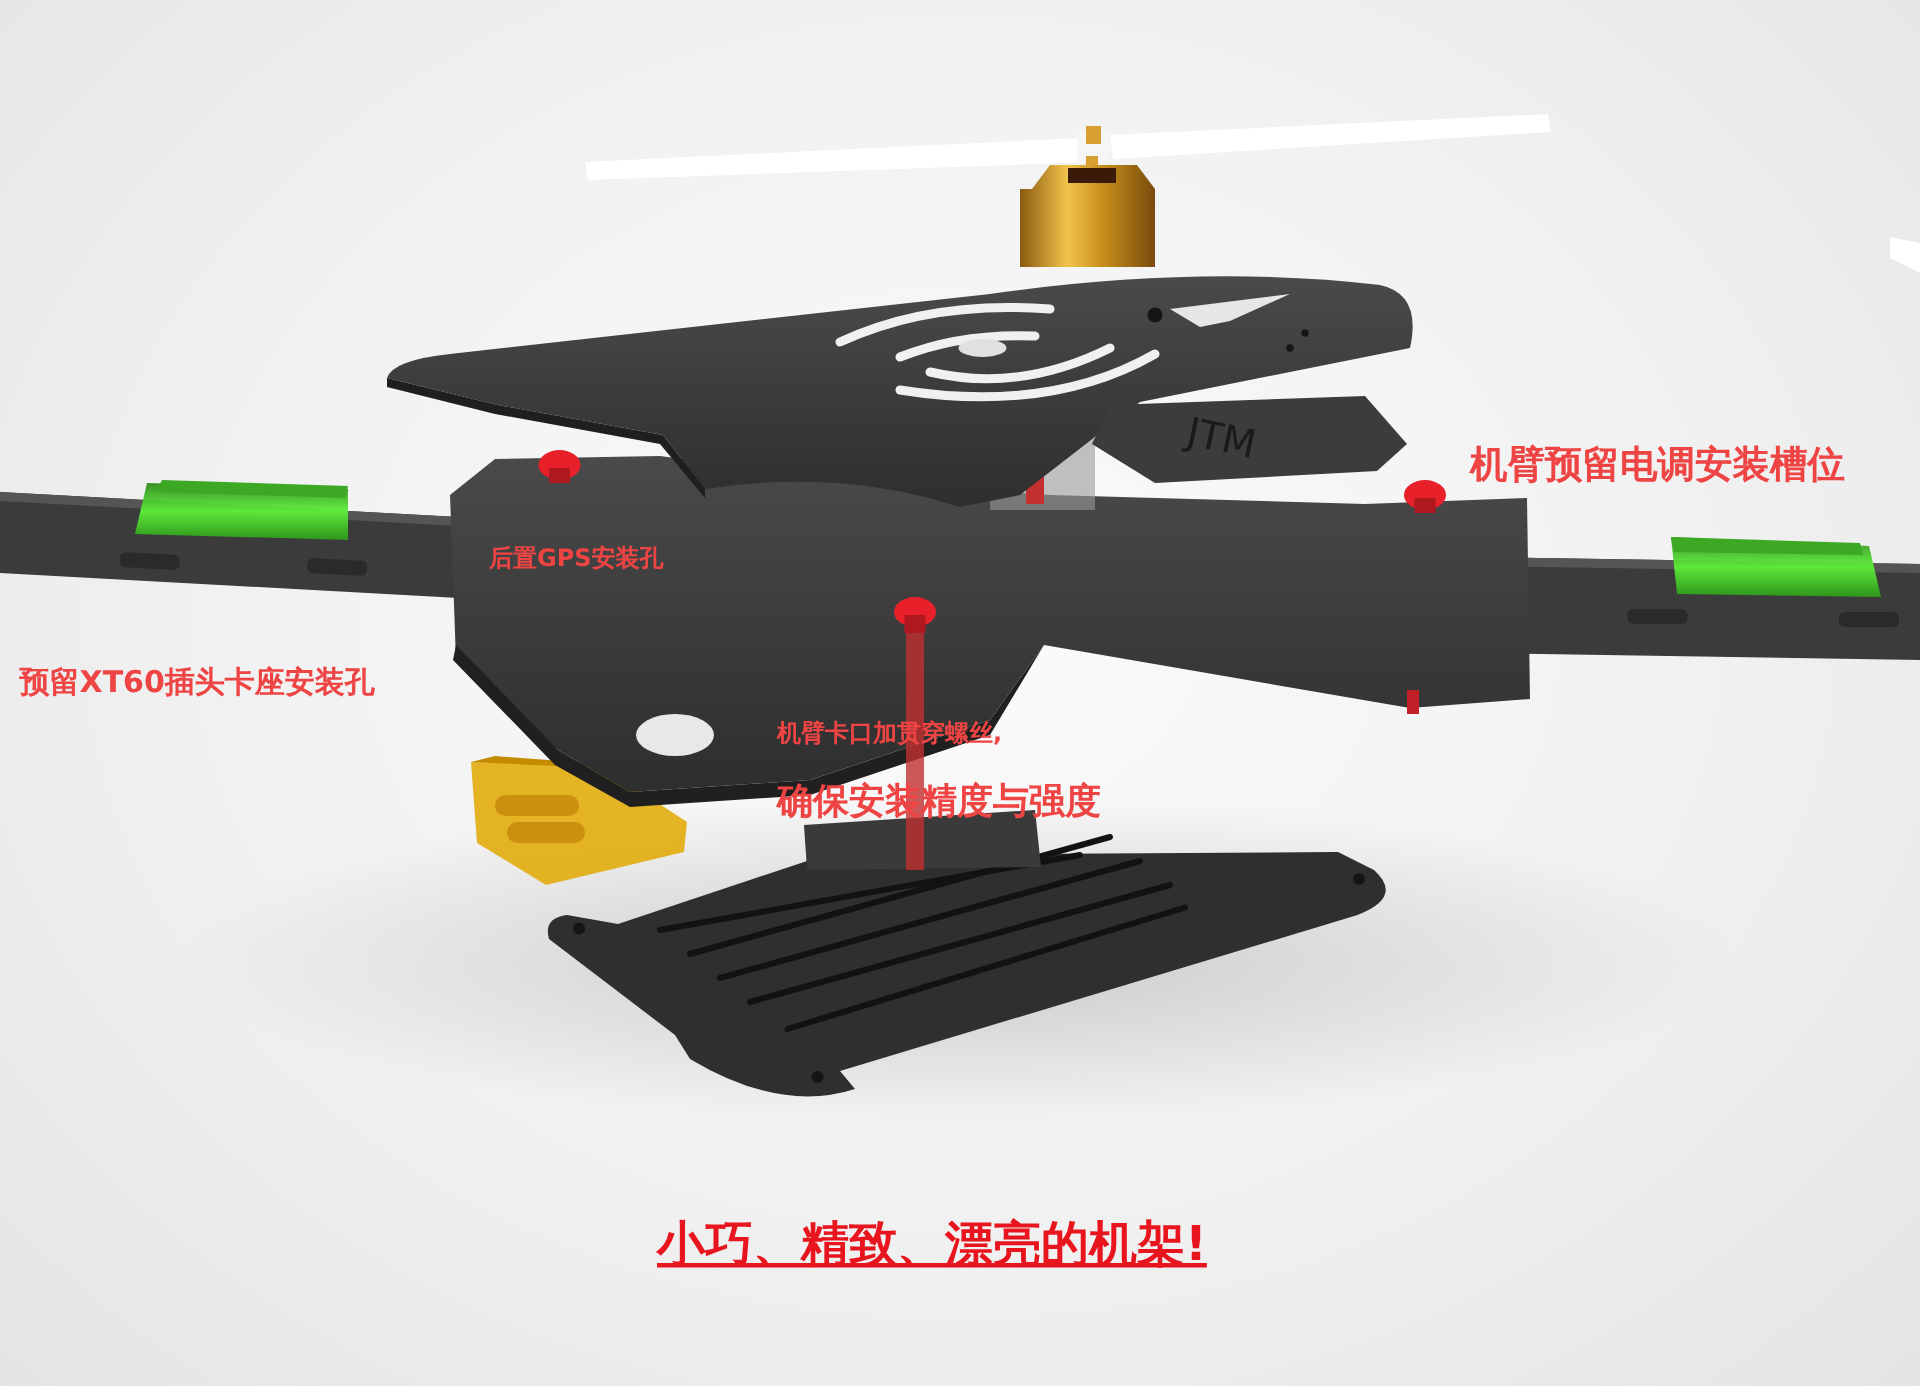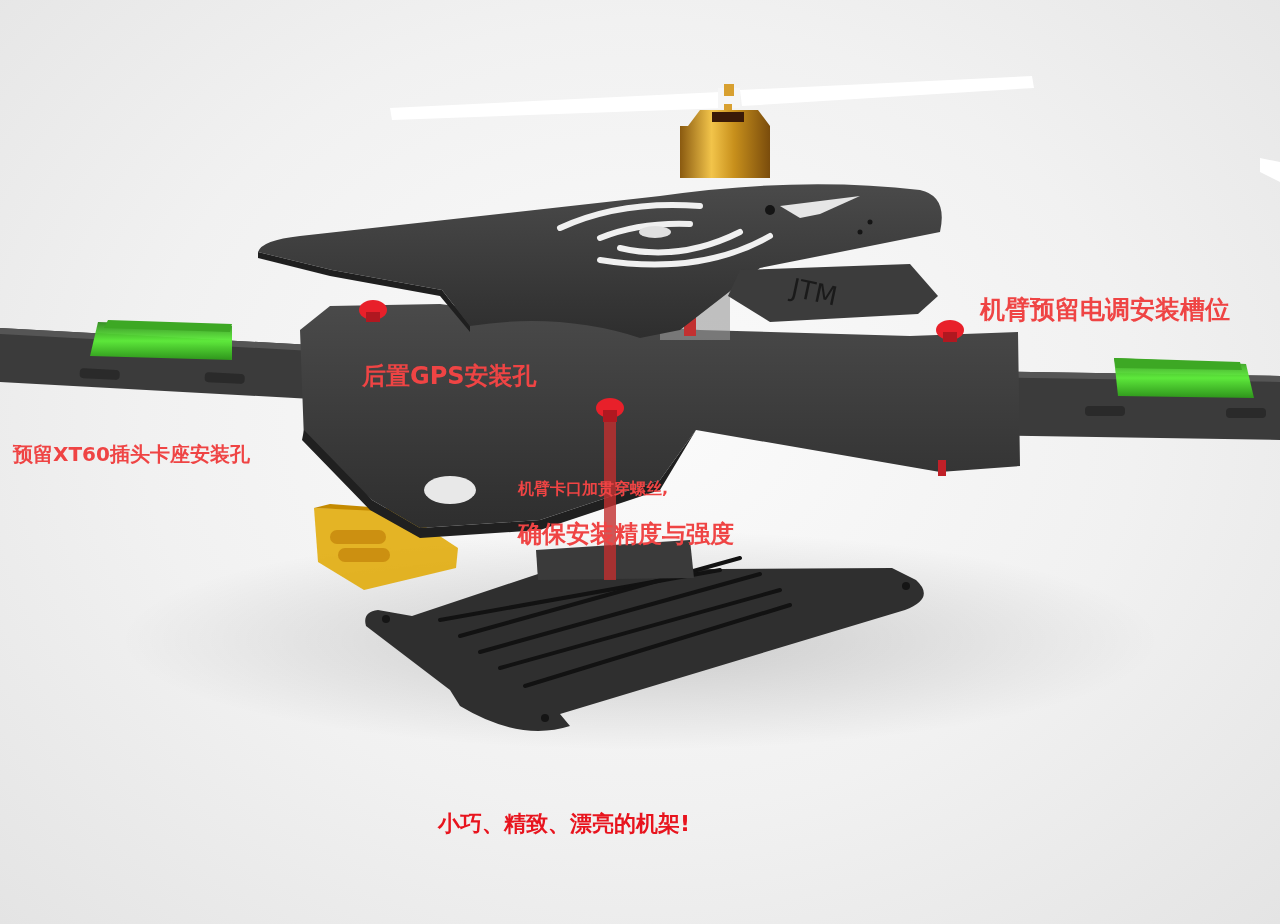--- a/index.html
+++ b/index.html
@@ -144,17 +144,17 @@
     <rect x="366" y="312" width="14" height="10" fill="#b01820"></rect>
     <ellipse cx="950" cy="330" rx="14" ry="10" fill="#e8202a"></ellipse>
     <rect x="943" y="332" width="14" height="10" fill="#b01820"></rect>
     <ellipse cx="610" cy="408" rx="14" ry="10" fill="#e8202a"></ellipse>
     <rect x="603" y="410" width="14" height="12" fill="#b01820"></rect>
     <rect x="938" y="460" width="8" height="16" fill="#c02028"></rect>
   </g>
 </svg>
 
 <div class="label green" style="left:980px; top:297px;">机臂预留电调安装槽位</div>
-<div class="label green" style="left:326px; top:364px; font-size:24px;margin-left:36px;">后置GPS安装孔</div>
+<div class="label green" style="left:326px; top:364px; font-size:16px;">后置GPS安装孔</div>
 <div class="label green" style="left:13px; top:444px; font-size:20px;">预留XT60插头卡座安装孔</div>
 <div class="label green" style="left:518px; top:481px; font-size:16px;">机臂卡口加贯穿螺丝,</div>
 <div class="label green" style="left:518px; top:522px; font-size:24px;text-align:center;">确保安装精度与强度</div>
-<div class="label red" style="left:438px; top:813px; font-size:22px;">小巧、精致、漂亮的机架!</div>
+<div class="label red" style="left:438px; top:813px; font-size:32px;text-decoration:underline;">小巧、精致、漂亮的机架!</div>
 
 </body></html>

